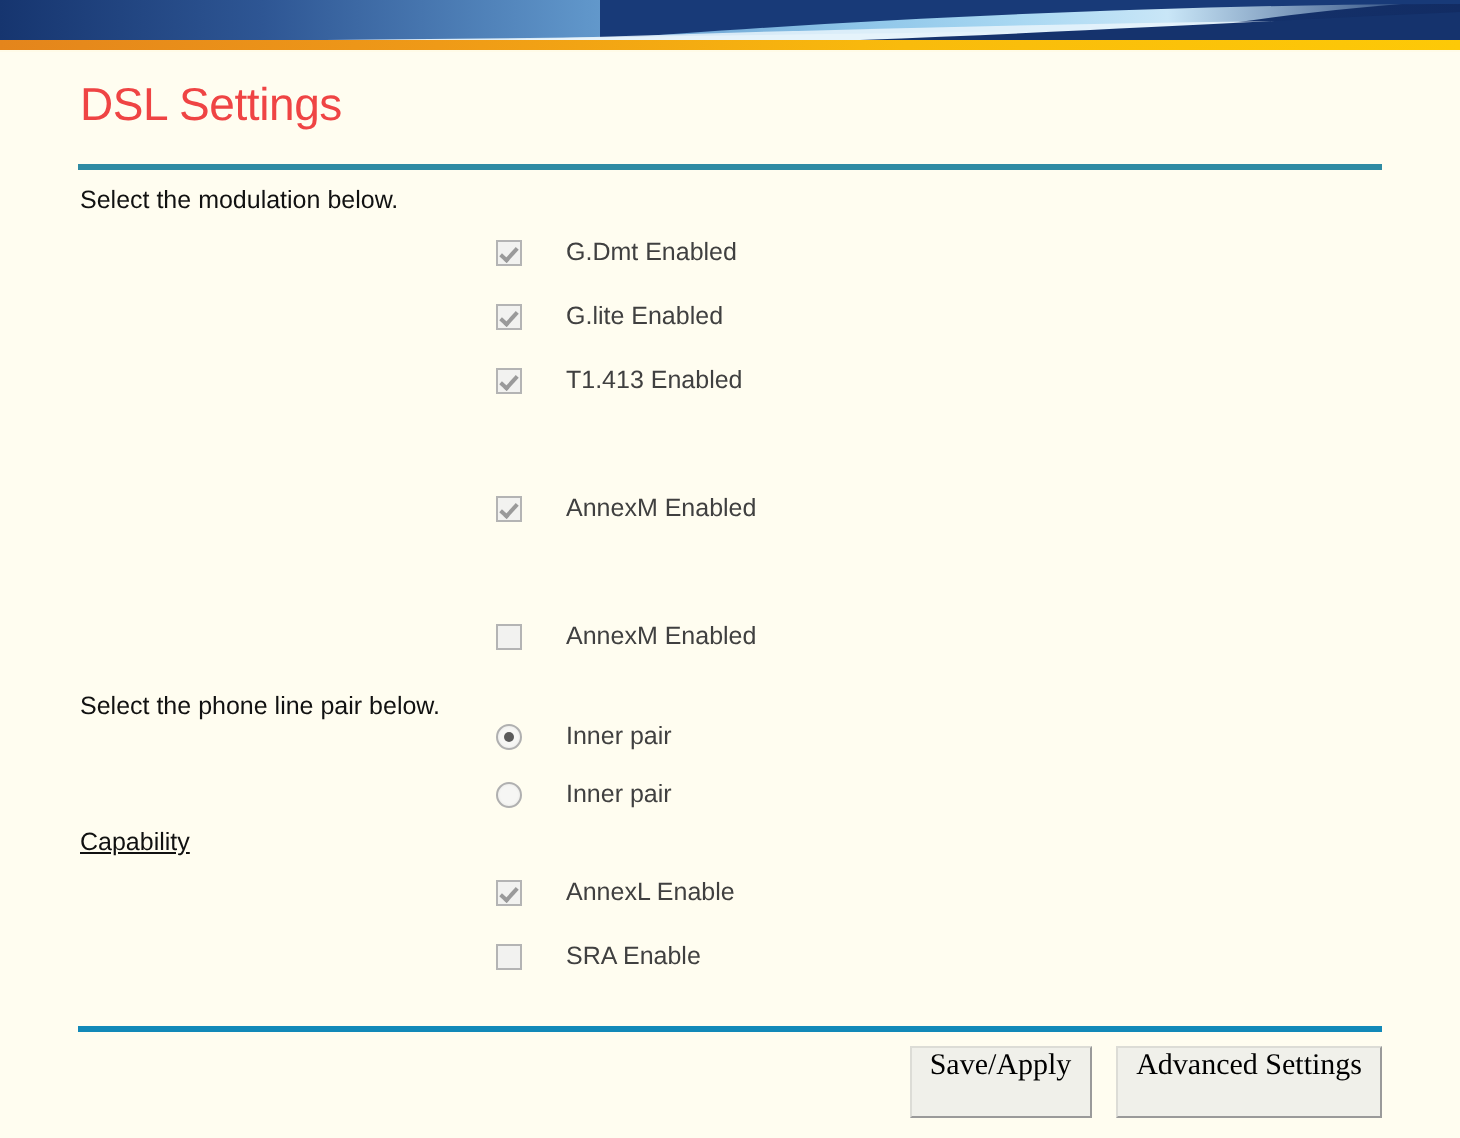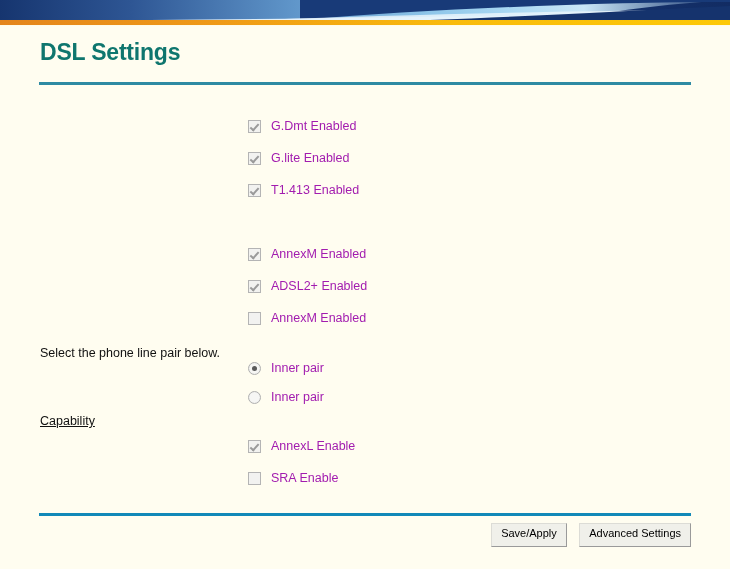--- a/index.html
+++ b/index.html
@@ -32,22 +32,22 @@
     width: 730px;
     height: 543px;
     background: #fffdf0;
   }
 
   #page-title {
     position: absolute;
     left: 40px;
     top: 13px;
     font-size: 23px;
-    font-weight: bold;
-    color: #0f766e;
+    font-weight: normal;
+    color: #ef4444;
     letter-spacing: -0.2px;
   }
 
   .divider {
     position: absolute;
     left: 39px;
     width: 652px;
     height: 3px;
     background: #1a8fb3;
   }
@@ -68,22 +68,22 @@
   
   .opt-row {
     position: absolute;
     left: 248px;
     display: flex;
     align-items: center;
     height: 16px;
   }
   .opt-label {
     font-size: 12.5px;
-    color: #a21caf;
-    margin-left: 10px;
+    color: #404040;
+    margin-left: 22px;
     white-space: nowrap;
   }
 
   
   .cbox {
     width: 13px;
     height: 13px;
     box-sizing: border-box;
     border: 1px solid #b4b4b4;
     background: #f2f2f0;
@@ -127,28 +127,28 @@
   
   #button-bar {
     position: absolute;
     top: 497px;
     left: 0;
     width: 691px;
     text-align: right;
   }
   .btn {
     display: inline-block;
-    font-family: Liberation Sans, sans-serif;
-    font-size: 11px;
+    font-family: Liberation Serif, serif;
+    font-size: 15px;
     color: #000000;
     background: #f0f0ea;
     border: 1px solid #9a9a9a;
     border-top-color: #dcdcd6;
     border-left-color: #dcdcd6;
-    padding: 2px 9px 5px 9px;
+    padding: 2px 9px 17px 9px;
     margin-left: 8px;
     line-height: 15px;
     cursor: pointer;
   }
 </style>
 </head>
 <body>
 
 <div id="banner">
   <svg width="730" height="26" viewBox="0 0 730 26" xmlns="http://www.w3.org/2000/svg">
@@ -195,40 +195,37 @@
     <rect x="0" y="25" width="730" height="1" fill="#fffbe8"></rect>
   </svg>
 </div>
 
 <div id="page">
 
   <div id="page-title">DSL Settings</div>
 
   <div class="divider" id="divider-top"></div>
 
+  <div class="section-label" id="label-modulation">Select the modulation below.</div>
 
   <div class="opt-row" style="top:92px">
     <span class="cbox checked"></span>
     <span class="opt-label">G.Dmt Enabled</span>
   </div>
   <div class="opt-row" style="top:124px">
     <span class="cbox checked"></span>
     <span class="opt-label">G.lite Enabled</span>
   </div>
   <div class="opt-row" style="top:156px">
     <span class="cbox checked"></span>
     <span class="opt-label">T1.413 Enabled</span>
   </div>
   <div class="opt-row" style="top:220px">
     <span class="cbox checked"></span>
     <span class="opt-label">AnnexM Enabled</span>
-  </div>
-  <div class="opt-row" style="top:252px">
-    <span class="cbox checked"></span>
-    <span class="opt-label">ADSL2+ Enabled</span>
   </div>
   <div class="opt-row" style="top:284px">
     <span class="cbox"></span>
     <span class="opt-label">AnnexM Enabled</span>
   </div>
 
   <div class="section-label" id="label-linepair">Select the phone line pair below.</div>
 
   <div class="opt-row" style="top:334px">
     <span class="radio selected"></span>

